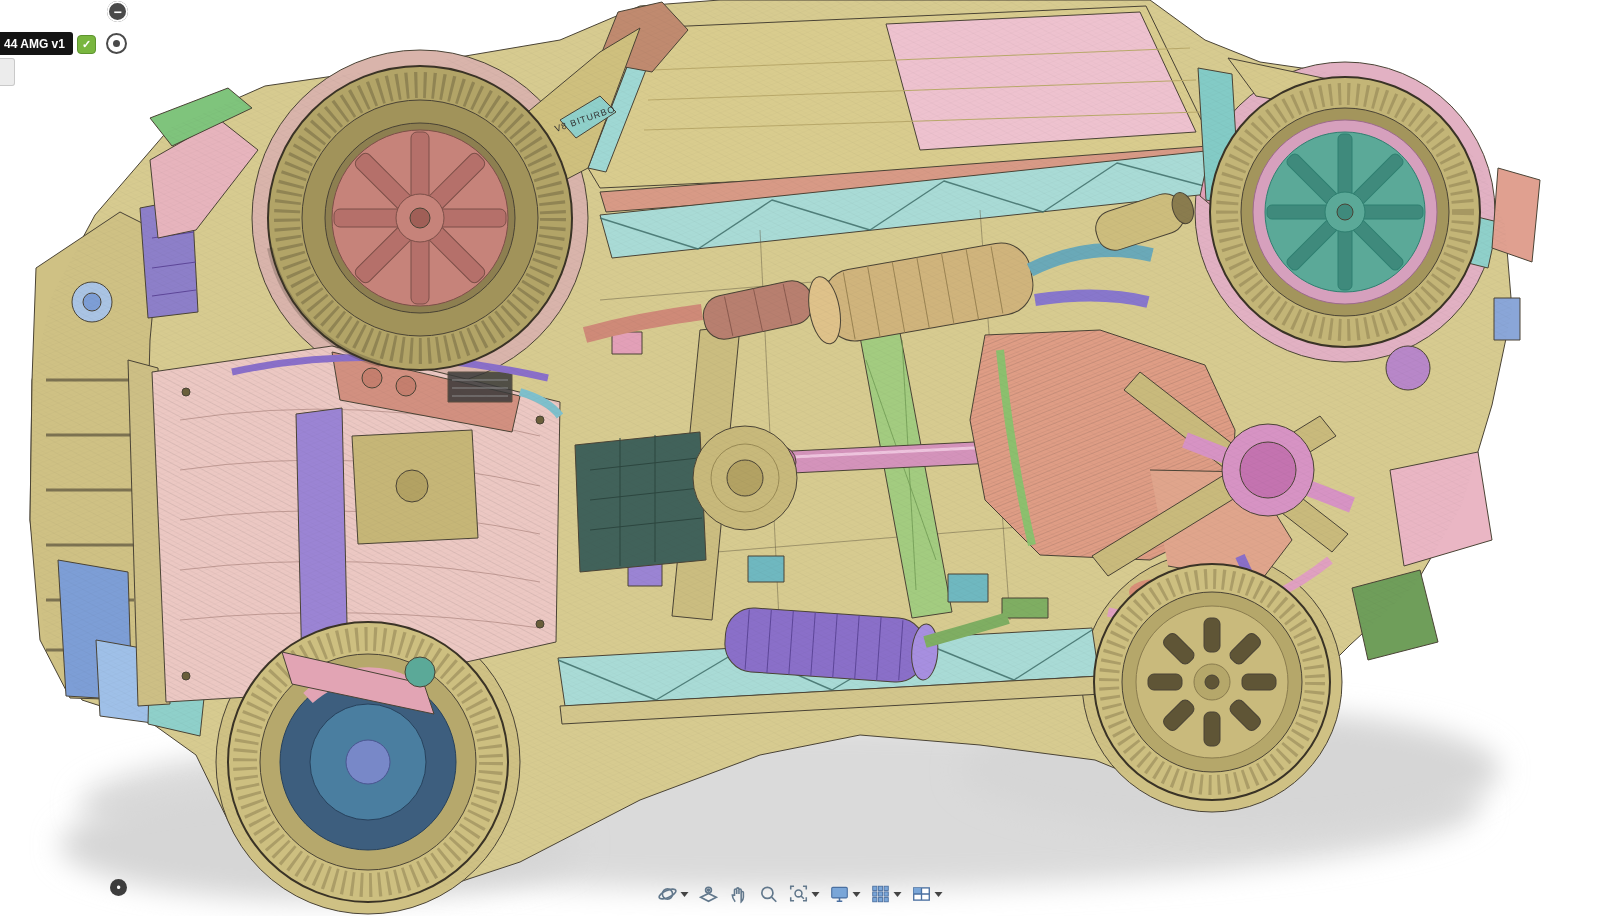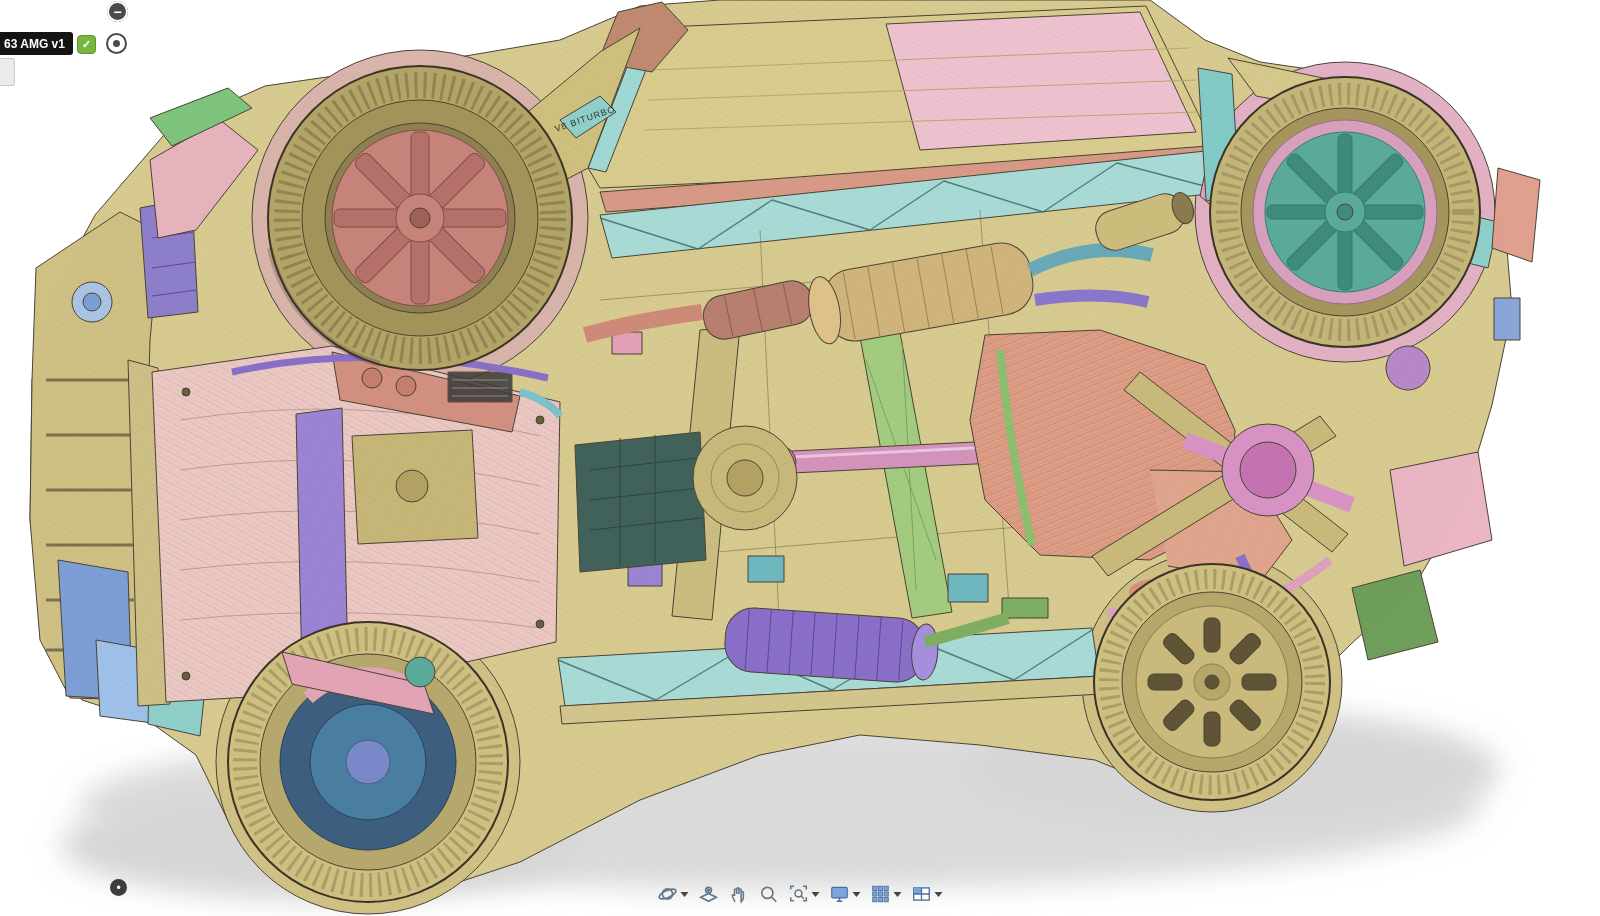--- a/index.html
+++ b/index.html
@@ -295,21 +295,21 @@
       <circle r="7" fill="#5f5536"></circle>
     </g>
   </g>
 </svg>
 </div>
 
 <div class="collapse-btn">
   <span>−</span>
 </div>
 <div class="doc-pill">
-  <span>63 AMG v1</span>
+  <span>44 AMG v1</span>
 </div>
 <div class="status-icon">
   <span>✓</span>
 </div>
 <div class="eye-toggle">
   <span class="pupil"></span>
 </div>
 <div class="panel-tab"></div>
 <div class="nav-dot">
   <span>•</span>

